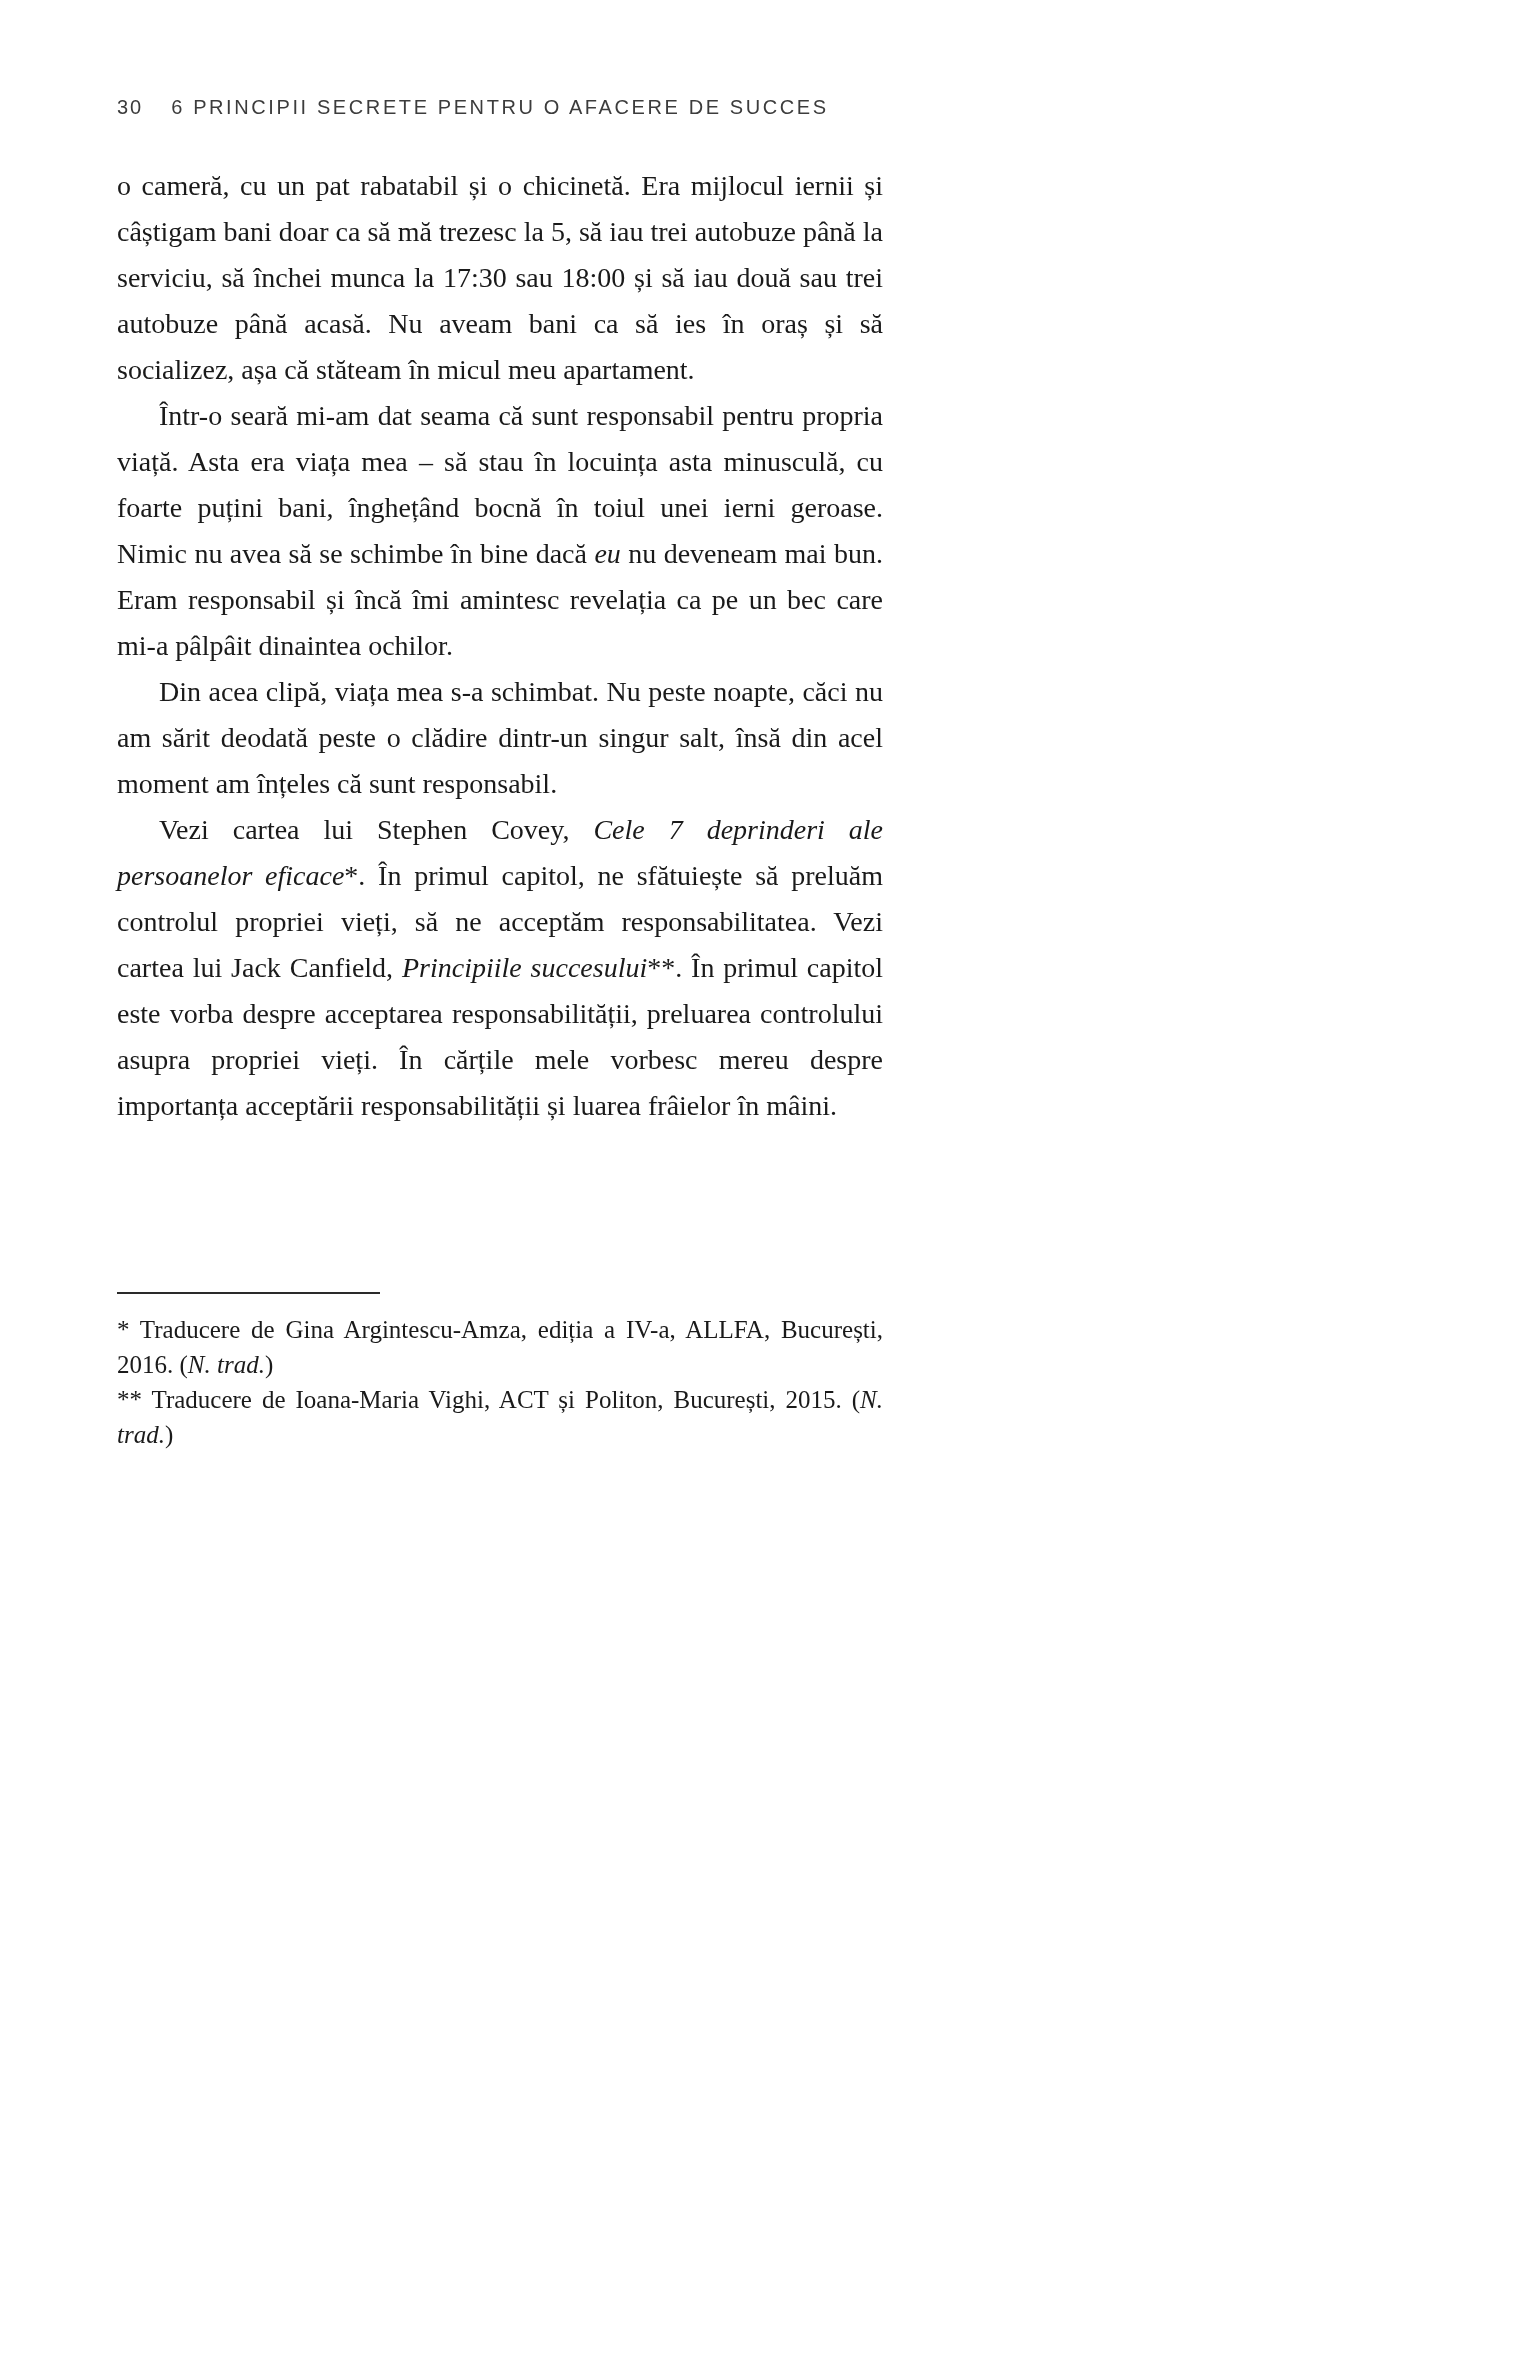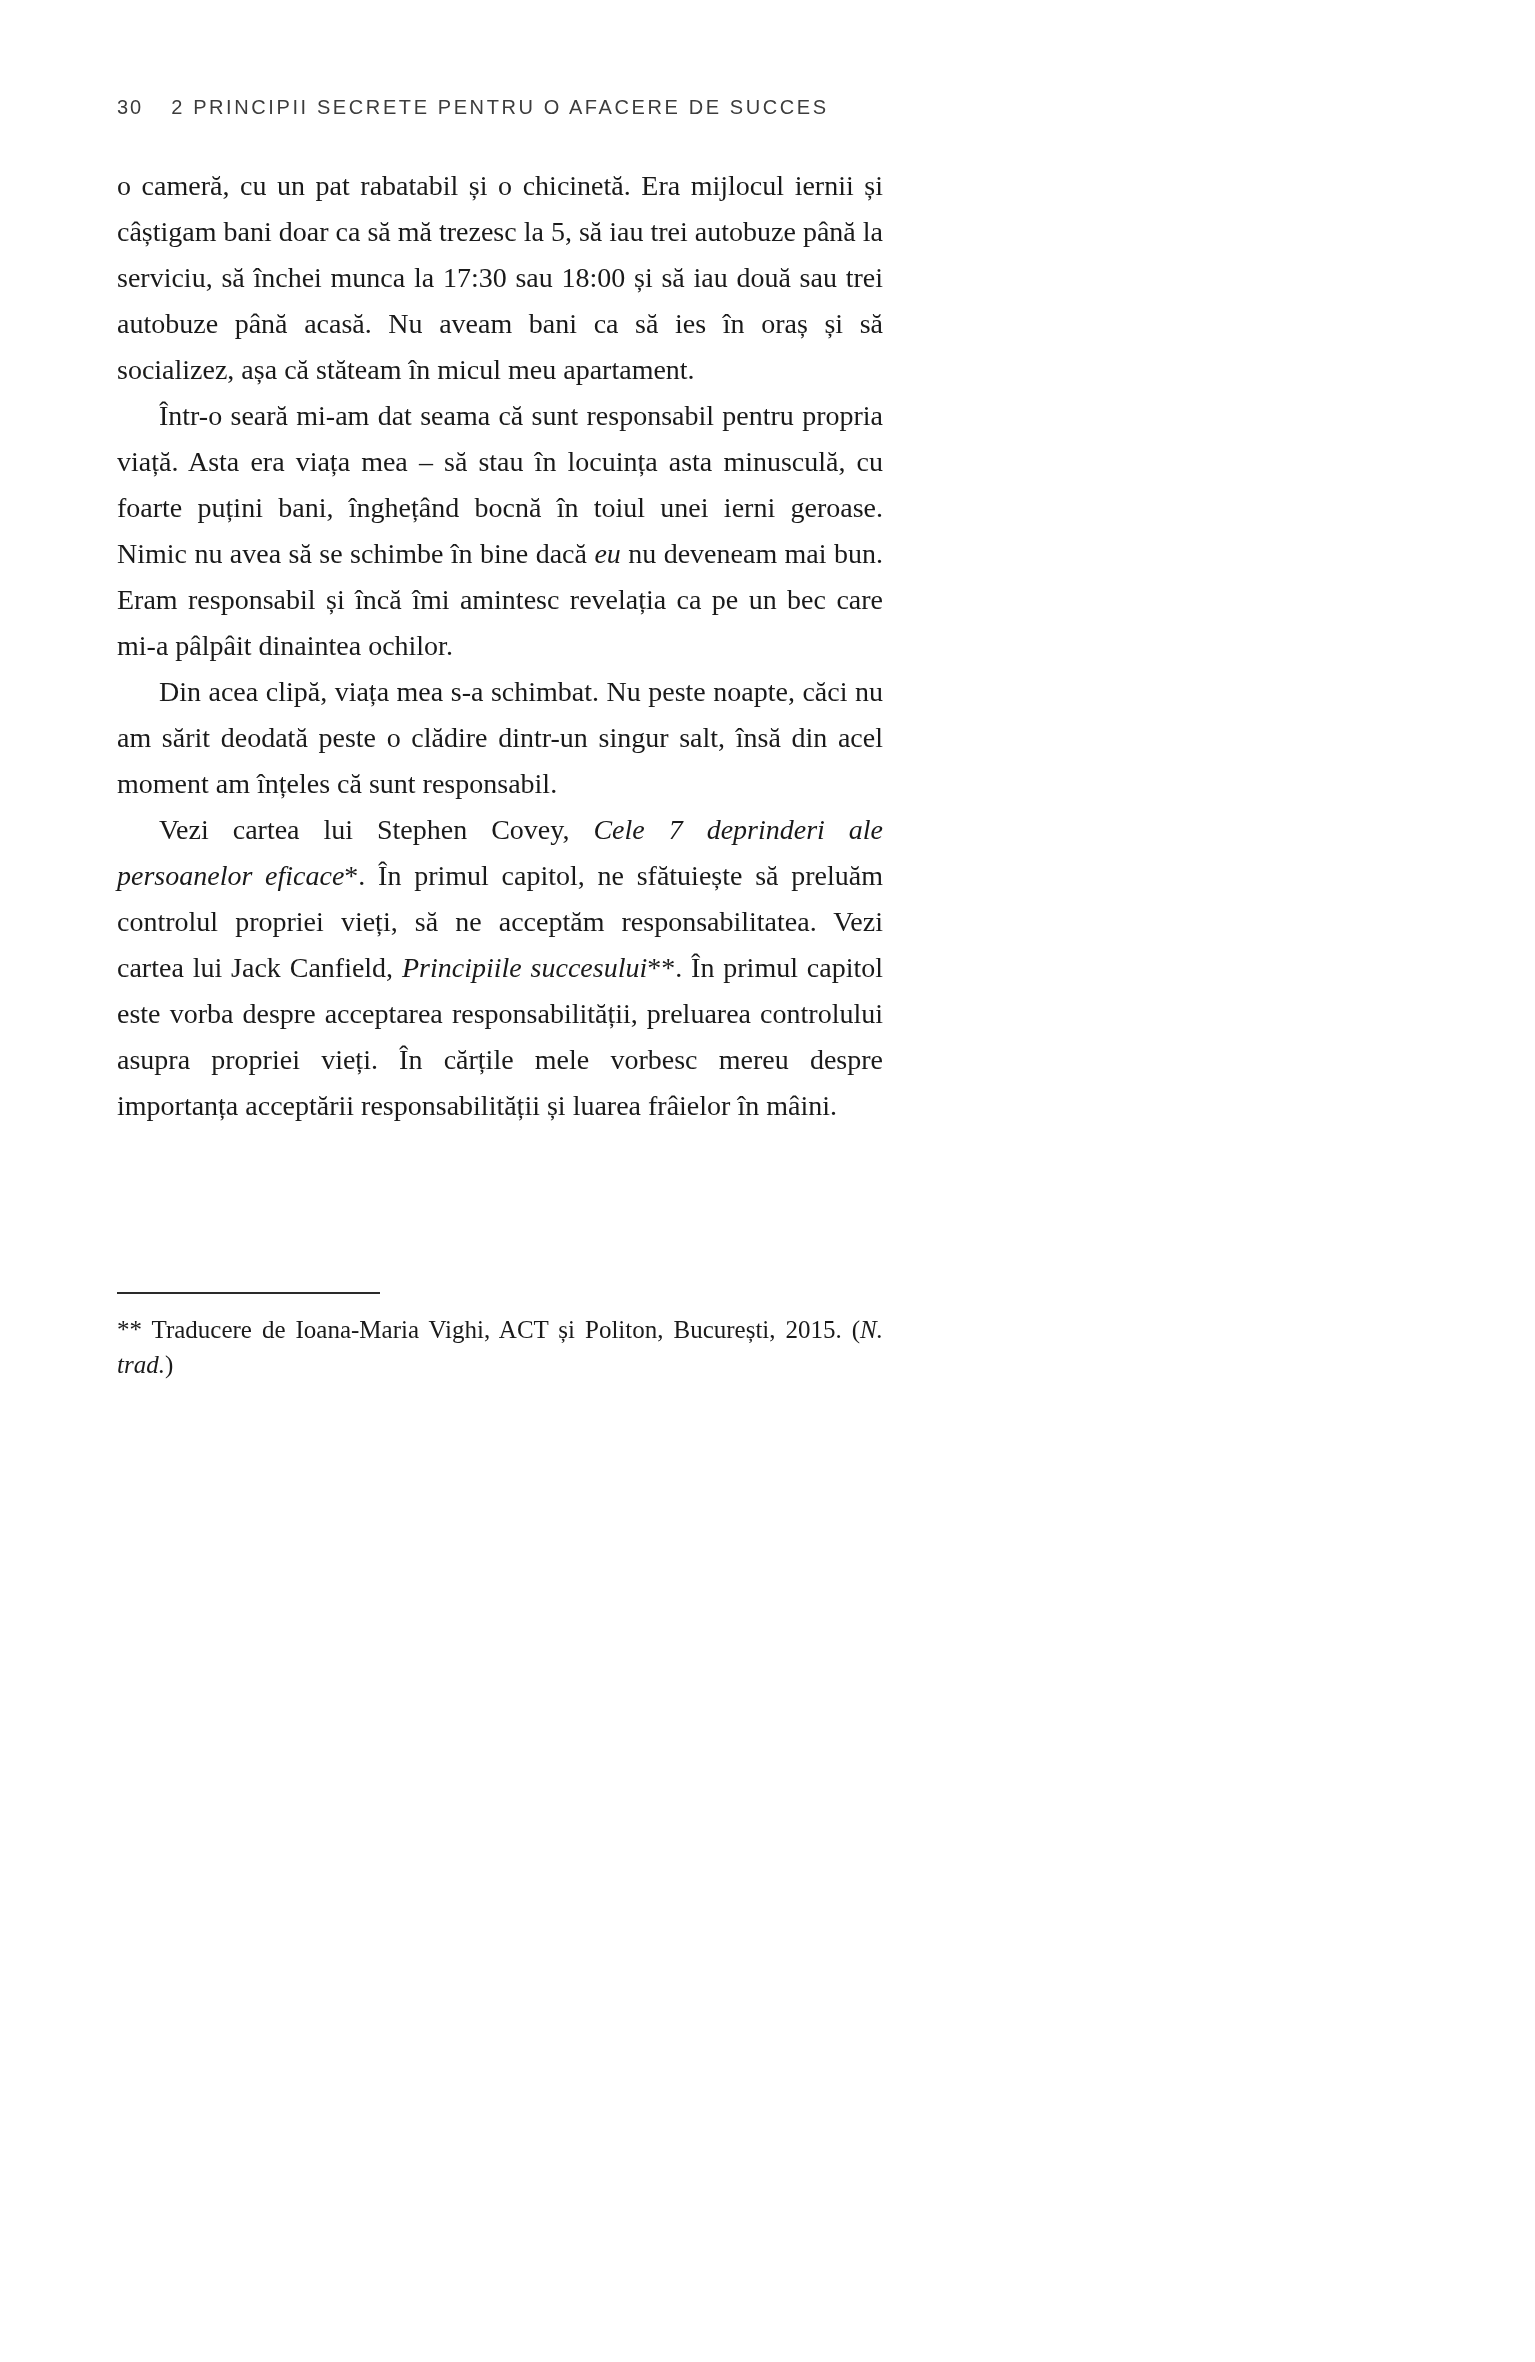--- a/index.html
+++ b/index.html
@@ -74,30 +74,31 @@
   }
   i { font-style: italic; margin-top: 12px; }
 </style>
 </head>
 <body>
 
 <div class="page">
 
   <div class="header">
     <span class="page-number">30</span>
-    <span class="running-head">2 PRINCIPII SECRETE PENTRU O AFACERE DE SUCCES</span>
+    <span class="running-head">6 PRINCIPII SECRETE PENTRU O AFACERE DE SUCCES</span>
   </div>
 
   <div class="body-text" id="body-text">
       <p class="para"><span>o cameră, cu un pat rabatabil și o chicinetă. Era mijlocul iernii și câștigam bani doar ca să mă trezesc la 5, să iau trei autobuze până la serviciu, să închei munca la 17:30 sau 18:00 și să iau două sau trei autobuze până acasă. Nu aveam bani ca să ies în oraș și să socializez, așa că stăteam în micul meu apartament.</span></p>
       <p class="para indent"><span>Într-o seară mi-am dat seama că sunt responsabil pentru propria viață. Asta era viața mea – să stau în locuința asta minusculă, cu foarte puțini bani, înghețând bocnă în toiul unei ierni geroase. Nimic nu avea să se schimbe în bine dacă </span><i>eu</i><span> nu deveneam mai bun. Eram responsabil și încă îmi amintesc revelația ca pe un bec care mi-a pâlpâit dinaintea ochilor.</span></p>
       <p class="para indent"><span>Din acea clipă, viața mea s-a schimbat. Nu peste noapte, căci nu am sărit deodată peste o clădire dintr-un singur salt, însă din acel moment am înțeles că sunt responsabil.</span></p>
       <p class="para indent"><span>Vezi cartea lui Stephen Covey, </span><i>Cele 7 deprinderi ale persoanelor eficace</i><span>*. În primul capitol, ne sfătuiește să preluăm controlul propriei vieți, să ne acceptăm responsabilitatea. Vezi cartea lui Jack Canfield, </span><i>Principiile succesului</i><span>**. În primul capitol este vorba despre acceptarea responsabilității, preluarea controlului asupra propriei vieți. În cărțile mele vorbesc mereu despre importanța acceptării responsabilității și luarea frâielor în mâini.</span></p>
     </div>
 
   <div class="footnote-area">
     <div class="footnote-rule"></div>
     <div id="footnotes">
+        <p class="footnote"><span>* Traducere de Gina Argintescu-Amza, ediția a IV-a, ALLFA, București, 2016. (</span><i>N. trad.</i><span>)</span></p>
         <p class="footnote"><span>** Traducere de Ioana-Maria Vighi, ACT și Politon, București, 2015. (</span><i>N. trad.</i><span>)</span></p>
       </div>
   </div>
 
 </div>
 
 </body></html>

